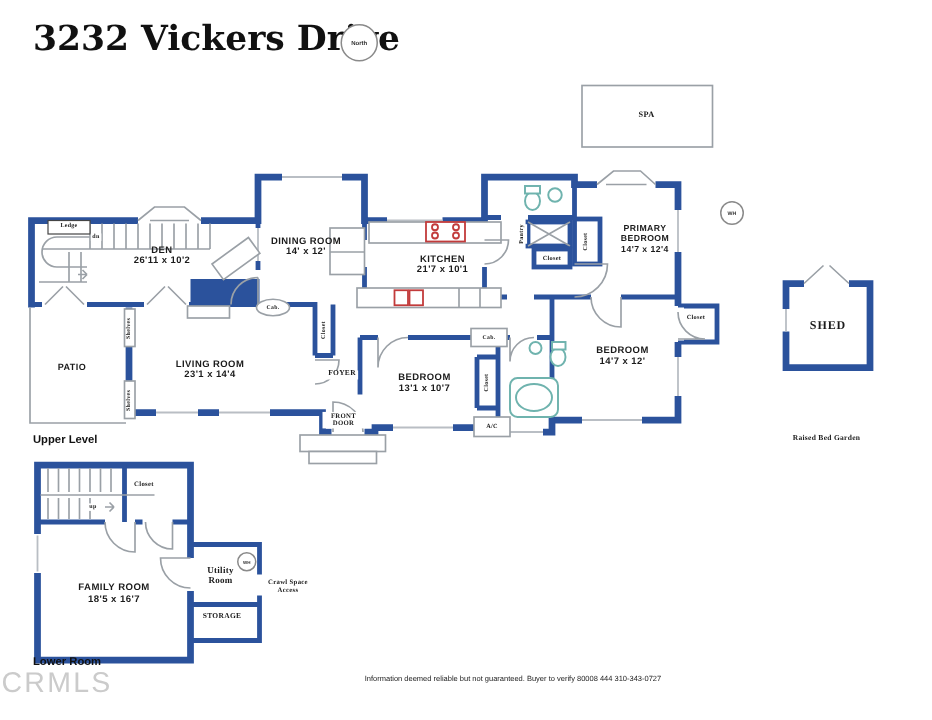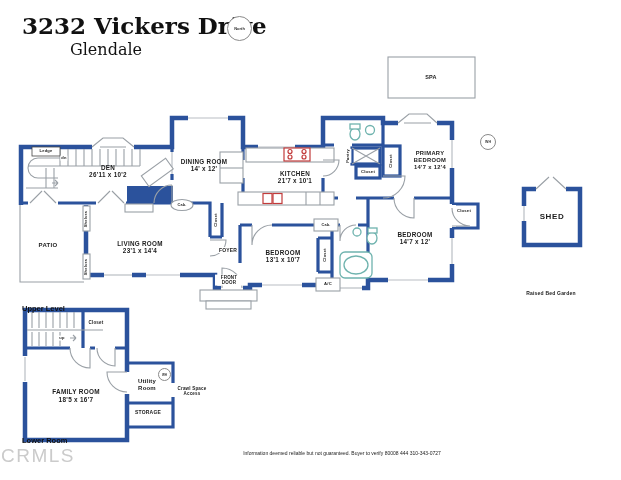--- a/index.html
+++ b/index.html
@@ -24,41 +24,40 @@
   .wf{fill:var(--wall);stroke:none;}
   .g{stroke:var(--outline);stroke-width:1.1;fill:none;}
   .gf{stroke:var(--outline);stroke-width:1.1;fill:#fff;}
   .win{stroke:#b9bec4;stroke-width:1.2;fill:none;}
   .red{stroke:var(--appliance);stroke-width:1.2;fill:#fff;}
   .teal{stroke:var(--fixture);stroke-width:1.3;fill:#fff;}
   .gap{fill:#fff;stroke:none;}
   .blk{stroke:#444;stroke-width:.8;fill:#fff;}
   
   .tag{position:absolute;transform:translate(-50%,-50%);font-size:4.5px;font-weight:bold;
-       color:var(--label);letter-spacing:.2px;white-space:nowrap;line-height:1.2;text-align:center;}
+       color:var(--label);letter-spacing:.2px;white-space:nowrap;line-height:1.2;text-align:center;font-family:Liberation Serif, serif;}
   .tag.v{writing-mode:vertical-rl;transform:translate(-50%,-50%) rotate(180deg);}
   .tag.chip{background:#fff;padding:0 1px;}
   .room-label{position:absolute;transform:translate(-50%,-50%);text-align:center;
        font-weight:bold;color:var(--label);font-size:6.3px;letter-spacing:.3px;line-height:1.18;}
   .room-label span{display:block;}
   .level-label{position:absolute;font-size:7.5px;font-weight:bold;color:#111;}
   .wh{position:absolute;border:1px solid #8a8a8a;border-radius:50%;background:#fff;
       display:flex;align-items:center;justify-content:center;font-weight:bold;color:#333;}
   .watermark{position:absolute;left:1px;top:445px;font-size:19px;letter-spacing:1.5px;
       color:#cbcbcb;font-weight:400;}
   .disclaimer{position:absolute;left:230px;top:450px;width:224px;font-size:5px;color:#222;
       text-align:center;white-space:nowrap;}
 </style>
 </head>
 <body>
 
 <div class="page">
 
   <div class="title">3232 Vickers Drive</div>
-  <div class="city">Glendale</div>
   <div class="compass">
     <span>North</span>
   </div>
 
   <svg width="621" height="480" viewBox="0 0 621 480">
 
     <g>
       <rect class="gf" x="388" y="57" width="87" height="41" stroke-width="1.4"></rect>
     </g>
 
@@ -278,18 +277,18 @@
   <div class="tag" style="left:326px;top:225px;font-size:3.8px">Cab.</div>
   <div class="tag" style="left:328px;top:284px;font-size:4.2px">A/C</div>
 
   <div class="wh" style="left:480px;top:134px;width:14px;height:14px;font-size:3.5px">
     <span>WH</span>
   </div>
   <div class="wh" style="left:158px;top:368px;width:11px;height:11px;font-size:3px">
     <span>WH</span>
   </div>
 
-  <div class="level-label" style="left:22px;top:304px">Upper Level</div>
+  <div class="level-label" style="left:22px;top:288px">Upper Level</div>
   <div class="level-label" style="left:22px;top:436px">Lower Room</div>
 
   <div class="watermark">CRMLS</div>
   <div class="disclaimer">Information deemed reliable but not guaranteed. Buyer to verify 80008 444 310-343-0727</div>
 </div>
 
 </body></html>

